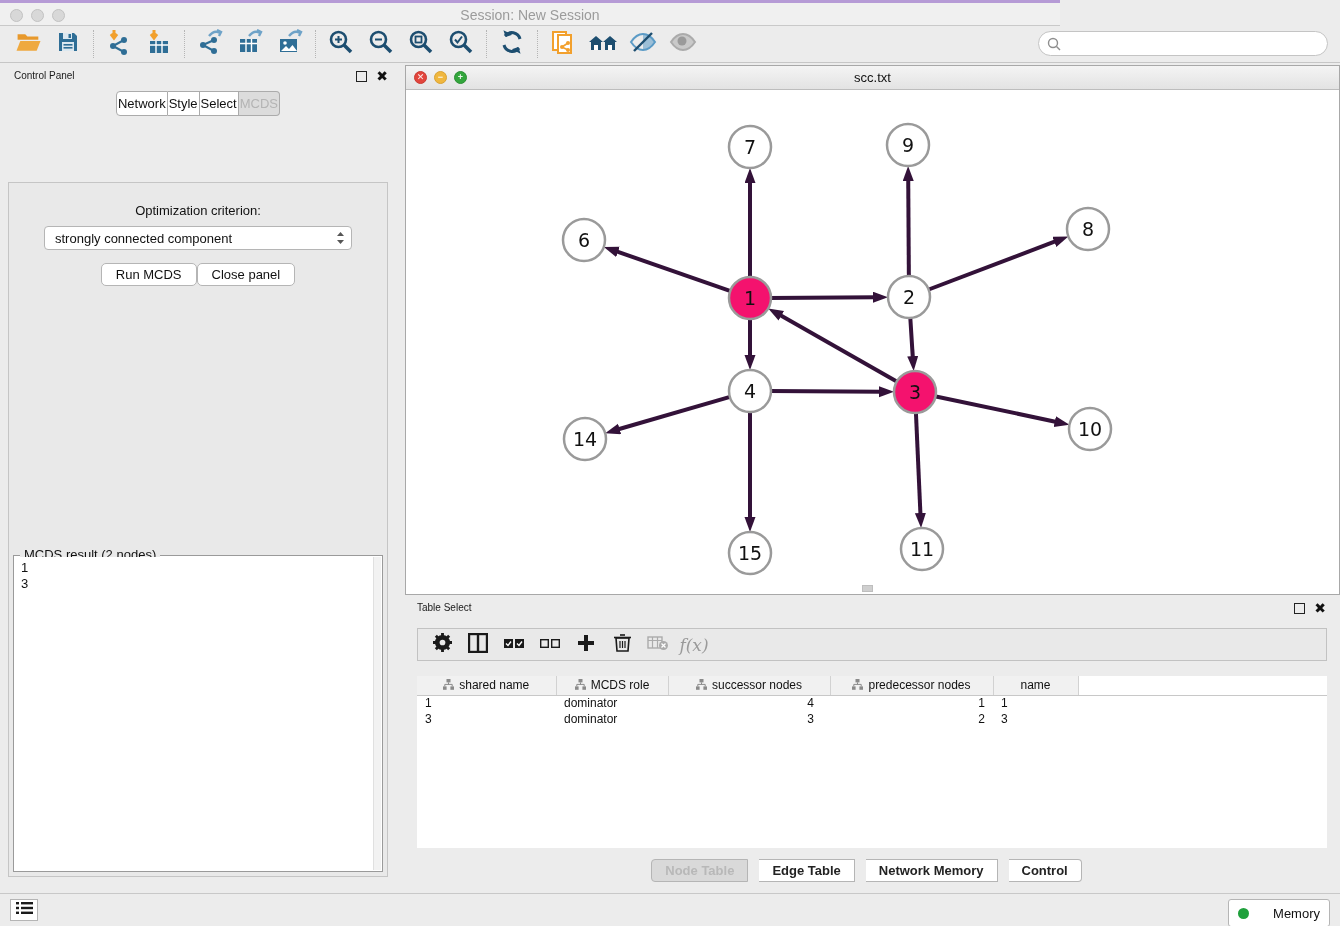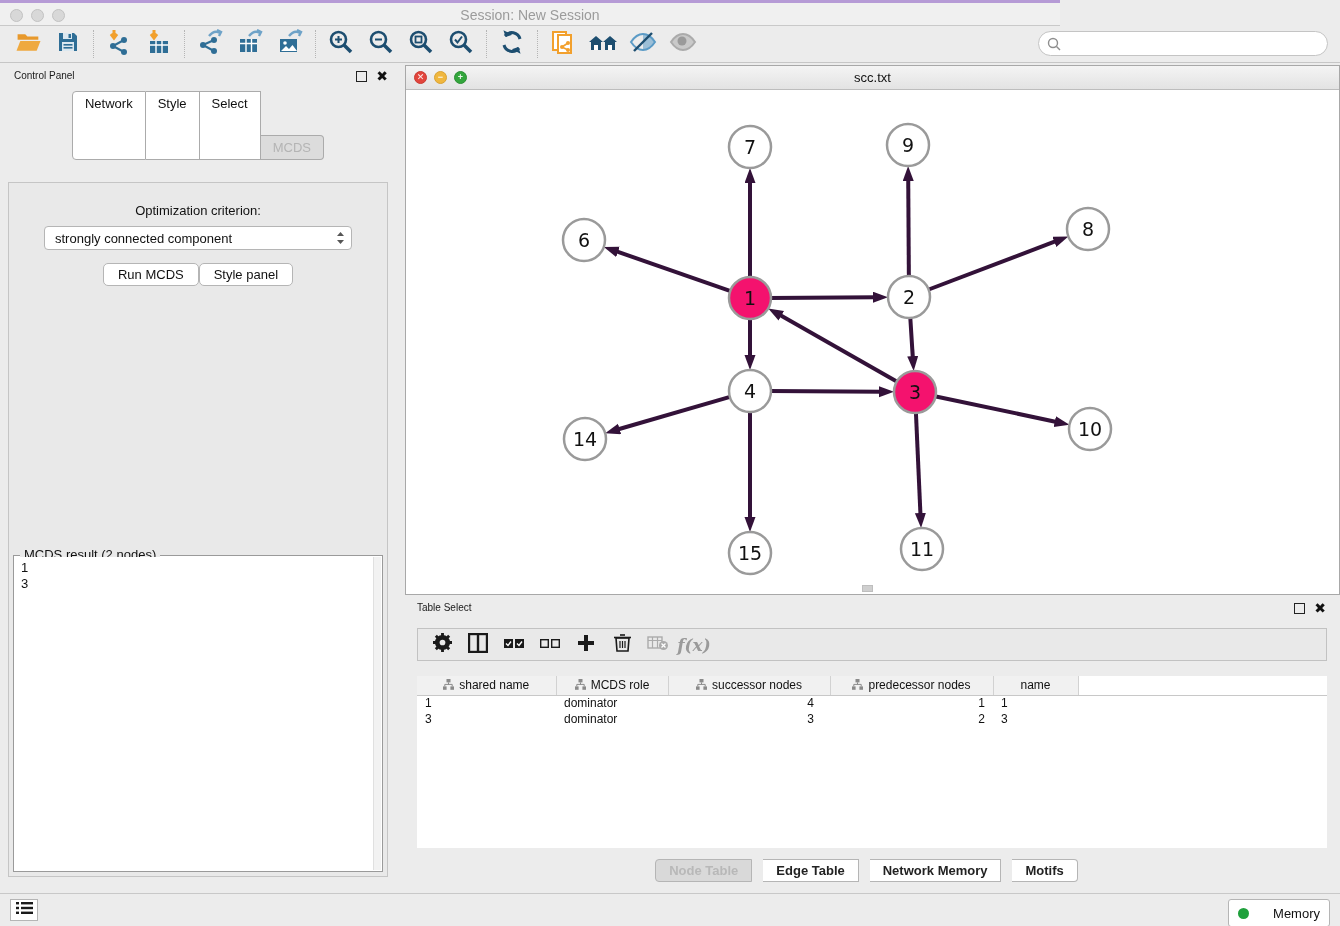--- a/index.html
+++ b/index.html
@@ -24,23 +24,23 @@
   .search-mag { position:absolute; left:9px; top:6px; }
 
   
   .control-panel { position:absolute; left:0; top:65px; width:396px; height:815px; background:#ECECEC; }
   .panel-head { height:26px; position:relative; }
   .panel-head .ph-title { position:absolute; left:14px; top:5px; font-size:10px; color:#1A1A1A; }
   .ph-icons { position:absolute; right:8px; top:6px; display:flex; gap:9px; align-items:center; }
   .float-box { width:11px; height:11px; border:1.5px solid #222; background:transparent; }
   .close-x { font-size:14px; font-weight:bold; color:#111; line-height:11px; }
   .cp-tabs { display:flex; justify-content:center; position:relative; z-index:2; }
-  .cp-tab { font-size:13px; padding:4px 12px; background:#fff; border:1px solid #ABABAB; border-left:none; color:#111; }
+  .cp-tab { font-size:13px; padding:4px 1px; background:#fff; border:1px solid #ABABAB; border-left:none; color:#111; }
   .cp-tab:first-child { border-left:1px solid #ABABAB; border-radius:4px 0 0 4px; }
-  .cp-tab.disabled-active { background:#DCDCDC; color:#B4B4B4; border-radius:0 4px 4px 0;margin-top:44px; }
+  .cp-tab.disabled-active { background:#DCDCDC; color:#B4B4B4; border-radius:0 4px 4px 0; }
   .cp-body { position:absolute; left:8px; right:8px; top:117px; bottom:3px;
     background:#E9E9E9; border:1px solid #C5C5C5; }
   .opt-label { text-align:center; margin-top:20px; font-size:13px; color:#111; }
   .selectbox { margin:8px auto 0; width:308px; height:24px; background:#fff; border:1px solid #B5B5B5;
     border-radius:4px; display:flex; align-items:center; padding:0 4px 0 10px; font-size:13px; color:#111; }
   .selectbox .grow { flex:1; }
   .stepper { display:flex; flex-direction:column; align-items:center; line-height:5px; font-size:8px; color:#444; padding-right:2px; }
   .btnrow { display:flex; justify-content:center; margin-top:13px; }
   .pushbtn { background:#fff; border:1px solid #B5B5B5; border-radius:5px; font-size:13px; color:#111;
     padding:3px 14px; height:23px; }
@@ -60,21 +60,21 @@
     display:flex; align-items:center; justify-content:center; line-height:1; }
   .macb.r { background:#E2453C; border:1px solid #C93A32; }
   .macb.y { background:#F0B73E; border:1px solid #D9A233; }
   .macb.g { background:#33A63C; border:1px solid #2B8F33; }
   .net-canvas { position:absolute; left:0; top:24px; right:0; bottom:0; background:#fff; }
   .net-grip { position:absolute; left:456px; bottom:2px; width:11px; height:7px; background:#CFCFCF; border:1px solid #BEBEBE; }
 
   
   .table-panel { position:absolute; left:405px; top:597px; width:935px; height:293px; background:#ECECEC; }
   .tp-toolbar { position:absolute; left:12px; right:13px; top:31px; height:33px;
-    background:#E9E9E9; border:1px solid #C2C2C2; display:flex; align-items:center; gap:12px; padding-left:12px;font-weight:bold; }
+    background:#E9E9E9; border:1px solid #C2C2C2; display:flex; align-items:center; gap:12px; padding-left:12px; }
   .tp-ic { width:24px; height:24px; display:flex; align-items:center; justify-content:center; }
   .fx { font-family:"DejaVu Serif",serif; font-style:italic; font-size:17px; color:#9A9A9A; }
   .tp-table { position:absolute; left:12px; right:13px; top:79px; bottom:42px; background:#fff; overflow:hidden; }
   table.data { border-collapse:collapse; table-layout:fixed; width:100%; }
   table.data th { height:19px; background:#F1F1F1; border-right:1px solid #D2D2D2; border-bottom:1px solid #C8C8C8;
     font-size:12px; font-weight:normal; color:#111; text-align:center; position:relative; white-space:nowrap; overflow:hidden; }
   table.data th.filler { background:#fff; border-right:none; }
   table.data td { height:16px; font-size:12px; color:#111; padding:0 8px; white-space:nowrap; overflow:hidden; }
   td.al { text-align:left; } td.ar { text-align:right; }
   .hdr-ic { display:inline-block; vertical-align:-1px; margin-right:5px; }
@@ -279,21 +279,21 @@
       <span class="grow"></span>
       <span class="stepper">
         <svg width="9" height="14" viewBox="0 0 9 14">
             <path d="M1 5l3.5-4L8 5z" fill="#555"></path>
             <path d="M1 9l3.5 4L8 9z" fill="#555"></path>
           </svg>
       </span>
     </div>
     <div class="btnrow">
       <button class="pushbtn">Run MCDS</button>
-      <button class="pushbtn">Style panel</button>
+      <button class="pushbtn">Close panel</button>
     </div>
     <div class="result-group">
       <span class="result-legend">MCDS result (2 nodes)</span>
       <div class="result-body">
         <div>1</div>
         <div>3</div>
       </div>
       <div class="result-scroll"></div>
     </div>
   </div>
@@ -483,21 +483,21 @@
           <td class="al">3</td>
           <td></td>
         </tr>
       </tbody>
     </table>
   </div>
   <div class="tp-tabs">
     <span class="tp-tab disabled-active">Node Table</span>
     <span class="tp-tab">Edge Table</span>
     <span class="tp-tab">Network Memory</span>
-    <span class="tp-tab">Motifs</span>
+    <span class="tp-tab">Control</span>
   </div>
 </div>
 
 <div class="statusbar">
   <div class="sb-left">
       <span>
     <svg width="17" height="14" viewBox="0 0 17 14">
           <g fill="#1A1A1A">
             <rect x="0" y="1" width="3" height="2.4"></rect>
             <rect x="0" y="5.8" width="3" height="2.4"></rect>

